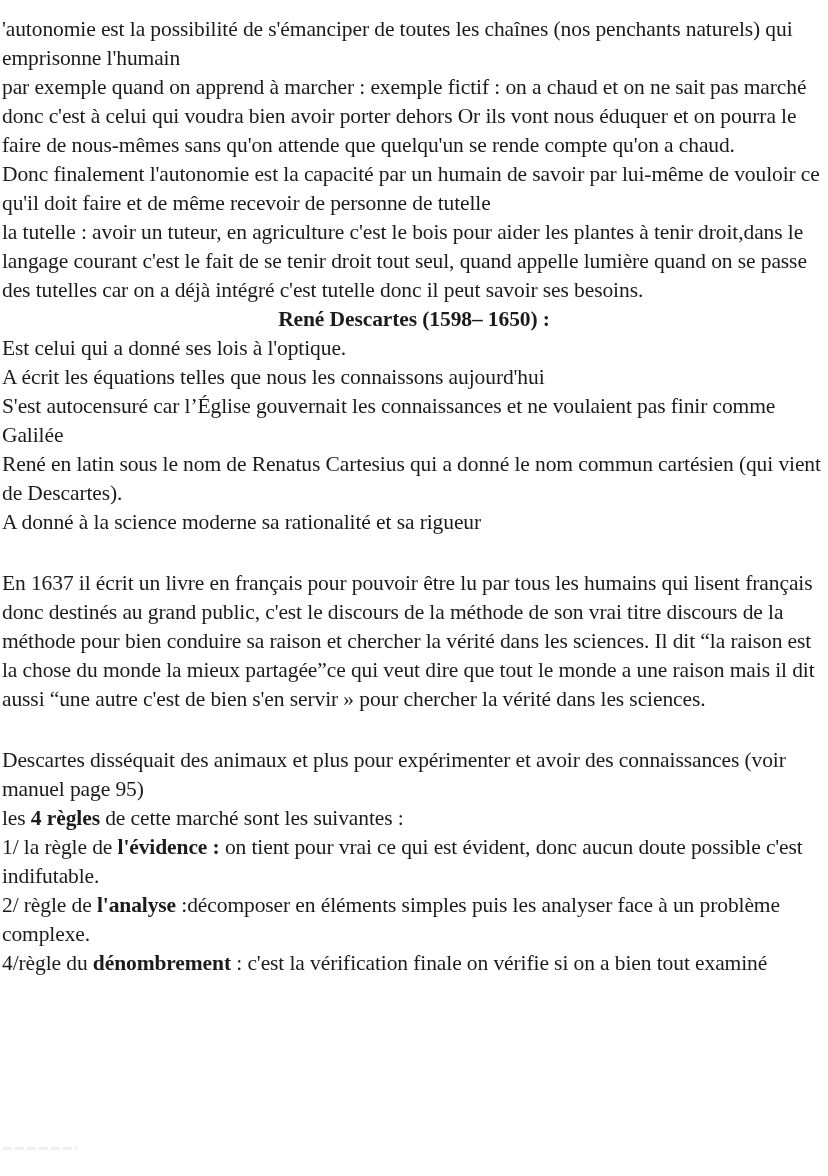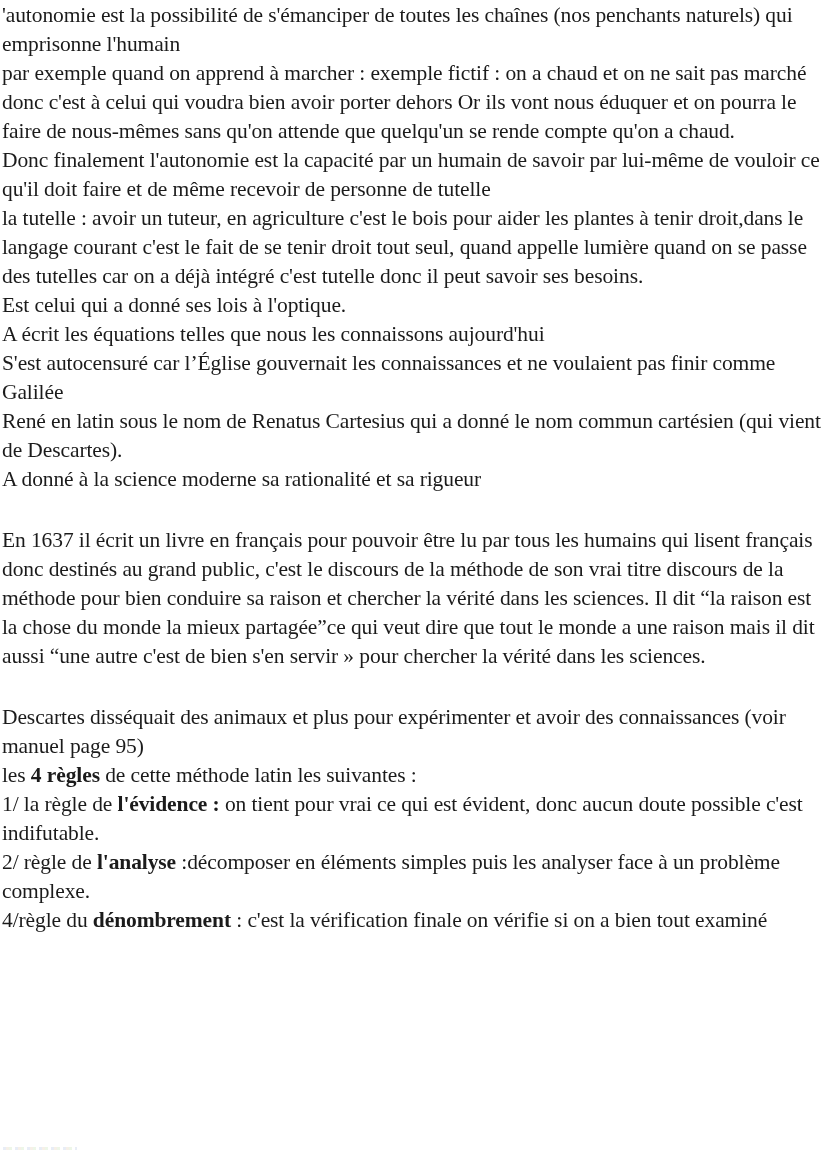--- a/index.html
+++ b/index.html
@@ -15,21 +15,21 @@
     margin: 0 auto;
     background: #ffffff;
     overflow: hidden;
     box-sizing: border-box;
   }
   .doc {
     font-family: "Liberation Serif", "DejaVu Serif", serif;
     font-size: 21.5px;
     line-height: 29px;
     color: #1b1b1b;
-    padding: 1px 2px 0 2px;
+    padding: 15px 2px 0 2px;
     letter-spacing: -0.1px;
   }
   .doc p {
     margin: 0;
     padding: 0;
   }
   .doc p.blank {
     height: 32px;
   }
   .seg-normal { font-weight: 400; font-style: normal; }
@@ -53,28 +53,29 @@
 </style>
 </head>
 <body>
 
 <div class="page">
   <div class="doc">
       <p><span class="seg-normal">'autonomie est la possibilité de s'émanciper de toutes les chaînes (nos penchants naturels) qui emprisonne l'humain</span></p>
       <p><span class="seg-normal">par exemple quand on apprend à marcher : exemple fictif : on a chaud et on ne sait pas marché donc c'est à celui qui voudra bien avoir porter dehors Or ils vont nous éduquer et on pourra le faire de nous-mêmes sans qu'on attende que quelqu'un se rende compte qu'on a chaud.</span></p>
       <p><span class="seg-normal">Donc finalement l'autonomie est la capacité par un humain de savoir par lui-même de vouloir ce qu'il doit faire et de même recevoir de personne de tutelle</span></p>
       <p><span class="seg-normal">la tutelle : avoir un tuteur, en agriculture c'est le bois pour aider les plantes à tenir droit,dans le langage courant c'est le fait de se tenir droit tout seul, quand appelle lumière quand on se passe des tutelles car on a déjà intégré c'est tutelle donc il peut savoir ses besoins.</span></p>
+      <p style="text-align: center;"><span class="seg-bold">René Descartes (1598– 1650) :</span></p>
       <p><span class="seg-normal">Est celui qui a donné ses lois à l'optique.</span></p>
       <p><span class="seg-normal">A écrit les équations telles que nous les connaissons aujourd'hui</span></p>
       <p><span class="seg-normal">S'est autocensuré car l’Église gouvernait les connaissances et ne voulaient pas finir comme Galilée</span></p>
       <p><span class="seg-normal">René en latin sous le nom de </span><span class="seg-italic">Renatus Cartesius</span><span class="seg-normal"> qui a donné le nom commun cartésien (qui vient de Descartes).</span></p>
       <p><span class="seg-normal">A donné à la science moderne sa rationalité et sa rigueur</span></p>
       <p class="blank">&nbsp;</p>
       <p><span class="seg-normal">En 1637 il écrit un livre en français pour pouvoir être lu par tous les humains qui lisent français donc destinés au grand public, c'est </span><span class="seg-italic">le discours de la méthode</span><span class="seg-normal"> de son vrai titre </span><span class="seg-italic">discours de la méthode pour bien conduire sa raison et chercher la vérité dans les sciences</span><span class="seg-normal">. Il dit “la raison est la chose du monde la mieux partagée”ce qui veut dire que tout le monde a une raison mais il dit aussi “une autre c'est de bien s'en servir » pour chercher la vérité dans les sciences.</span></p>
       <p class="blank">&nbsp;</p>
       <p><span class="seg-normal">Descartes disséquait des animaux et plus pour expérimenter et avoir des connaissances (voir manuel page 95)</span></p>
-      <p><span class="seg-normal">les </span><span class="seg-bold">4 règles</span><span class="seg-normal"> de cette méthode latin les suivantes :</span></p>
+      <p><span class="seg-normal">les </span><span class="seg-bold">4 règles</span><span class="seg-normal"> de cette marché sont les suivantes :</span></p>
       <p><span class="seg-normal">1/ la règle de </span><span class="seg-bold">l'évidence :</span><span class="seg-normal"> on tient pour vrai ce qui est évident, donc aucun doute possible c'est indifutable.</span></p>
       <p><span class="seg-normal">2/ règle de </span><span class="seg-bold">l'analyse</span><span class="seg-normal"> :décomposer en éléments simples puis les analyser face à un problème complexe.</span></p>
       <p><span class="seg-normal">4/règle du </span><span class="seg-bold">dénombrement</span><span class="seg-normal"> : c'est la vérification finale on vérifie si on a bien tout examiné</span></p>
     </div>
   <div class="faded-fragment"></div>
 </div>
 
 </body></html>

